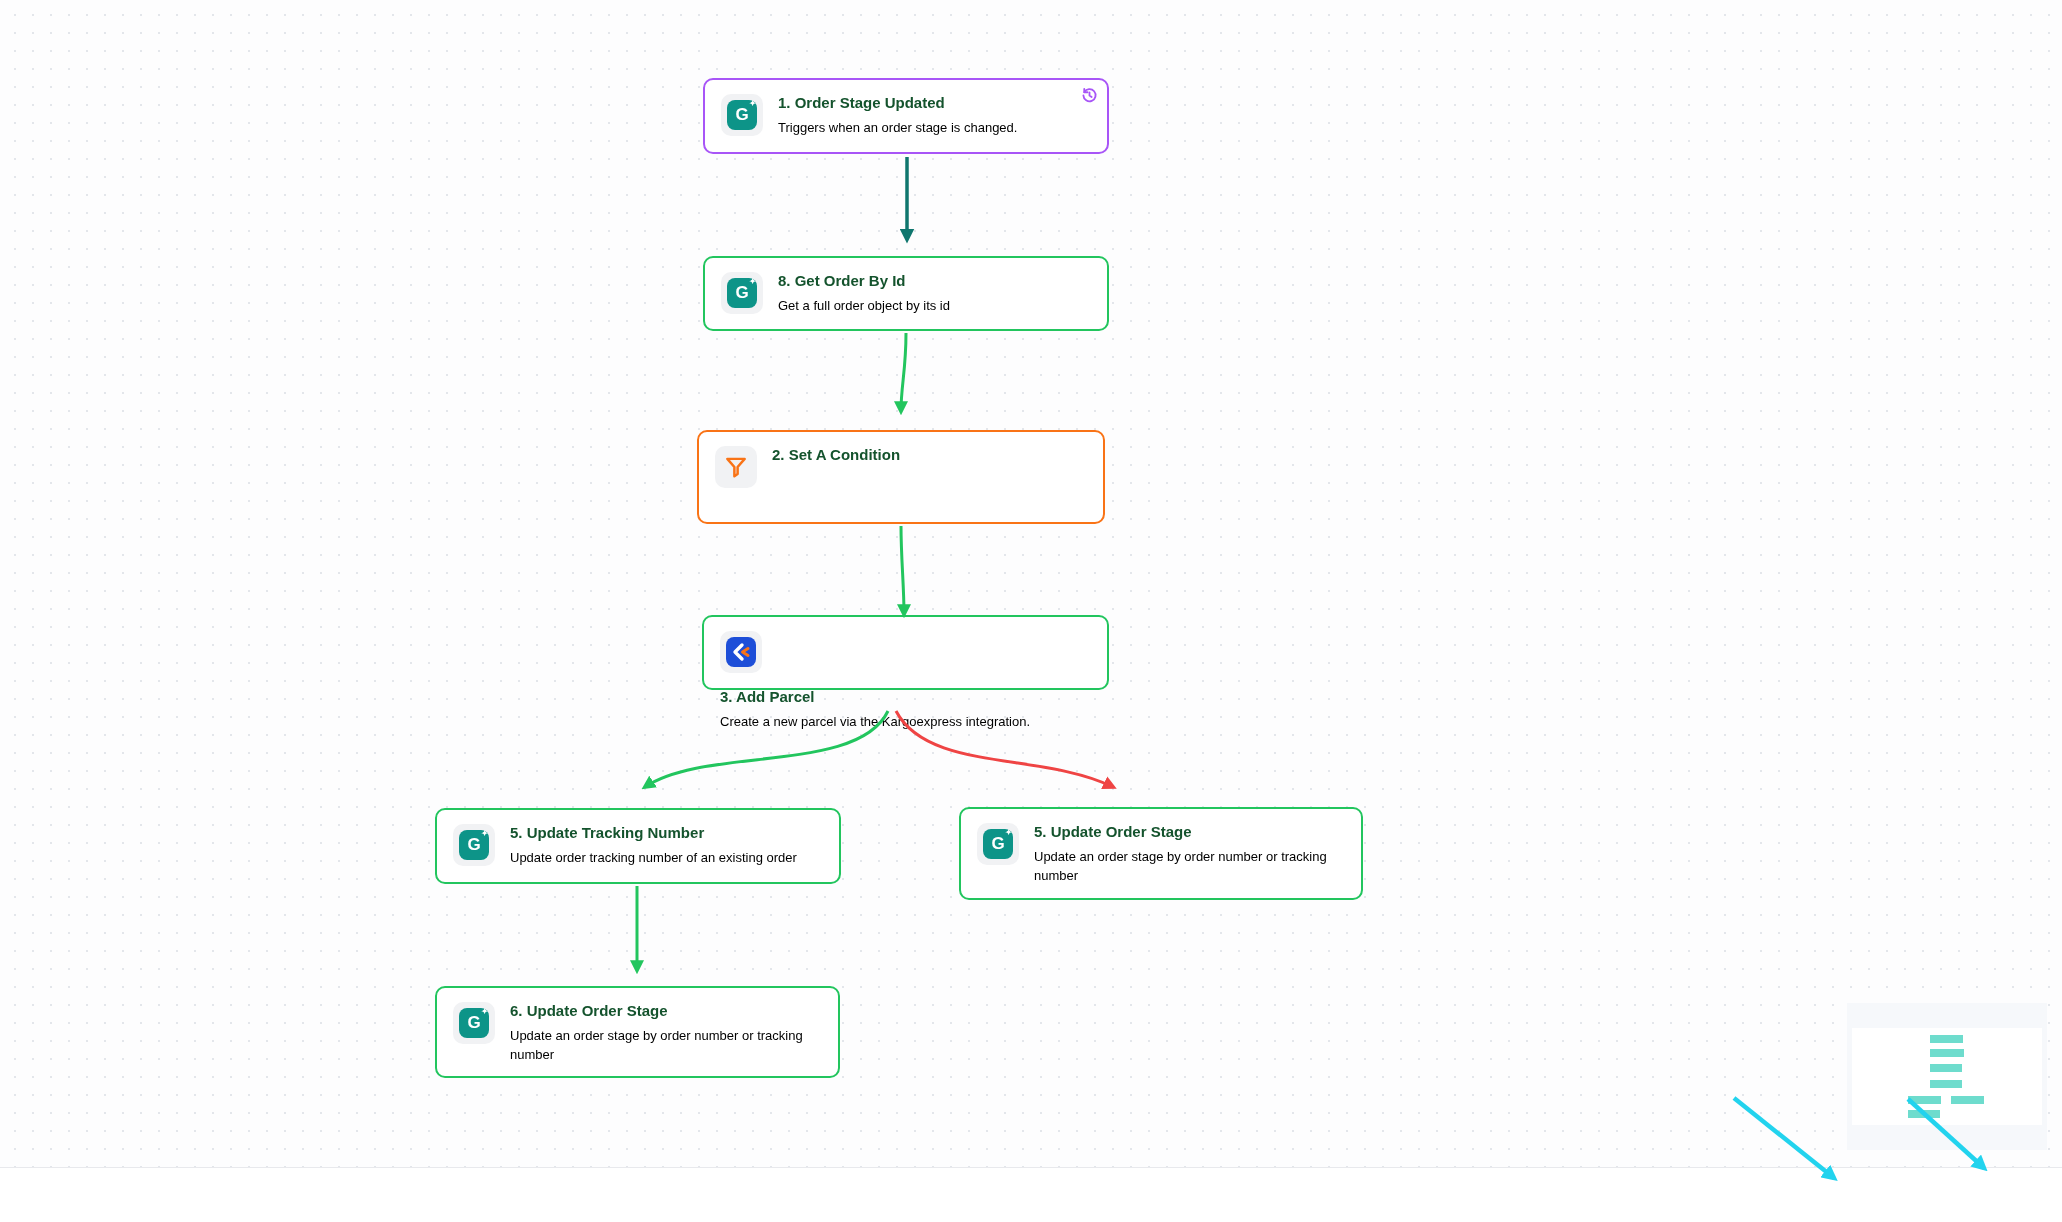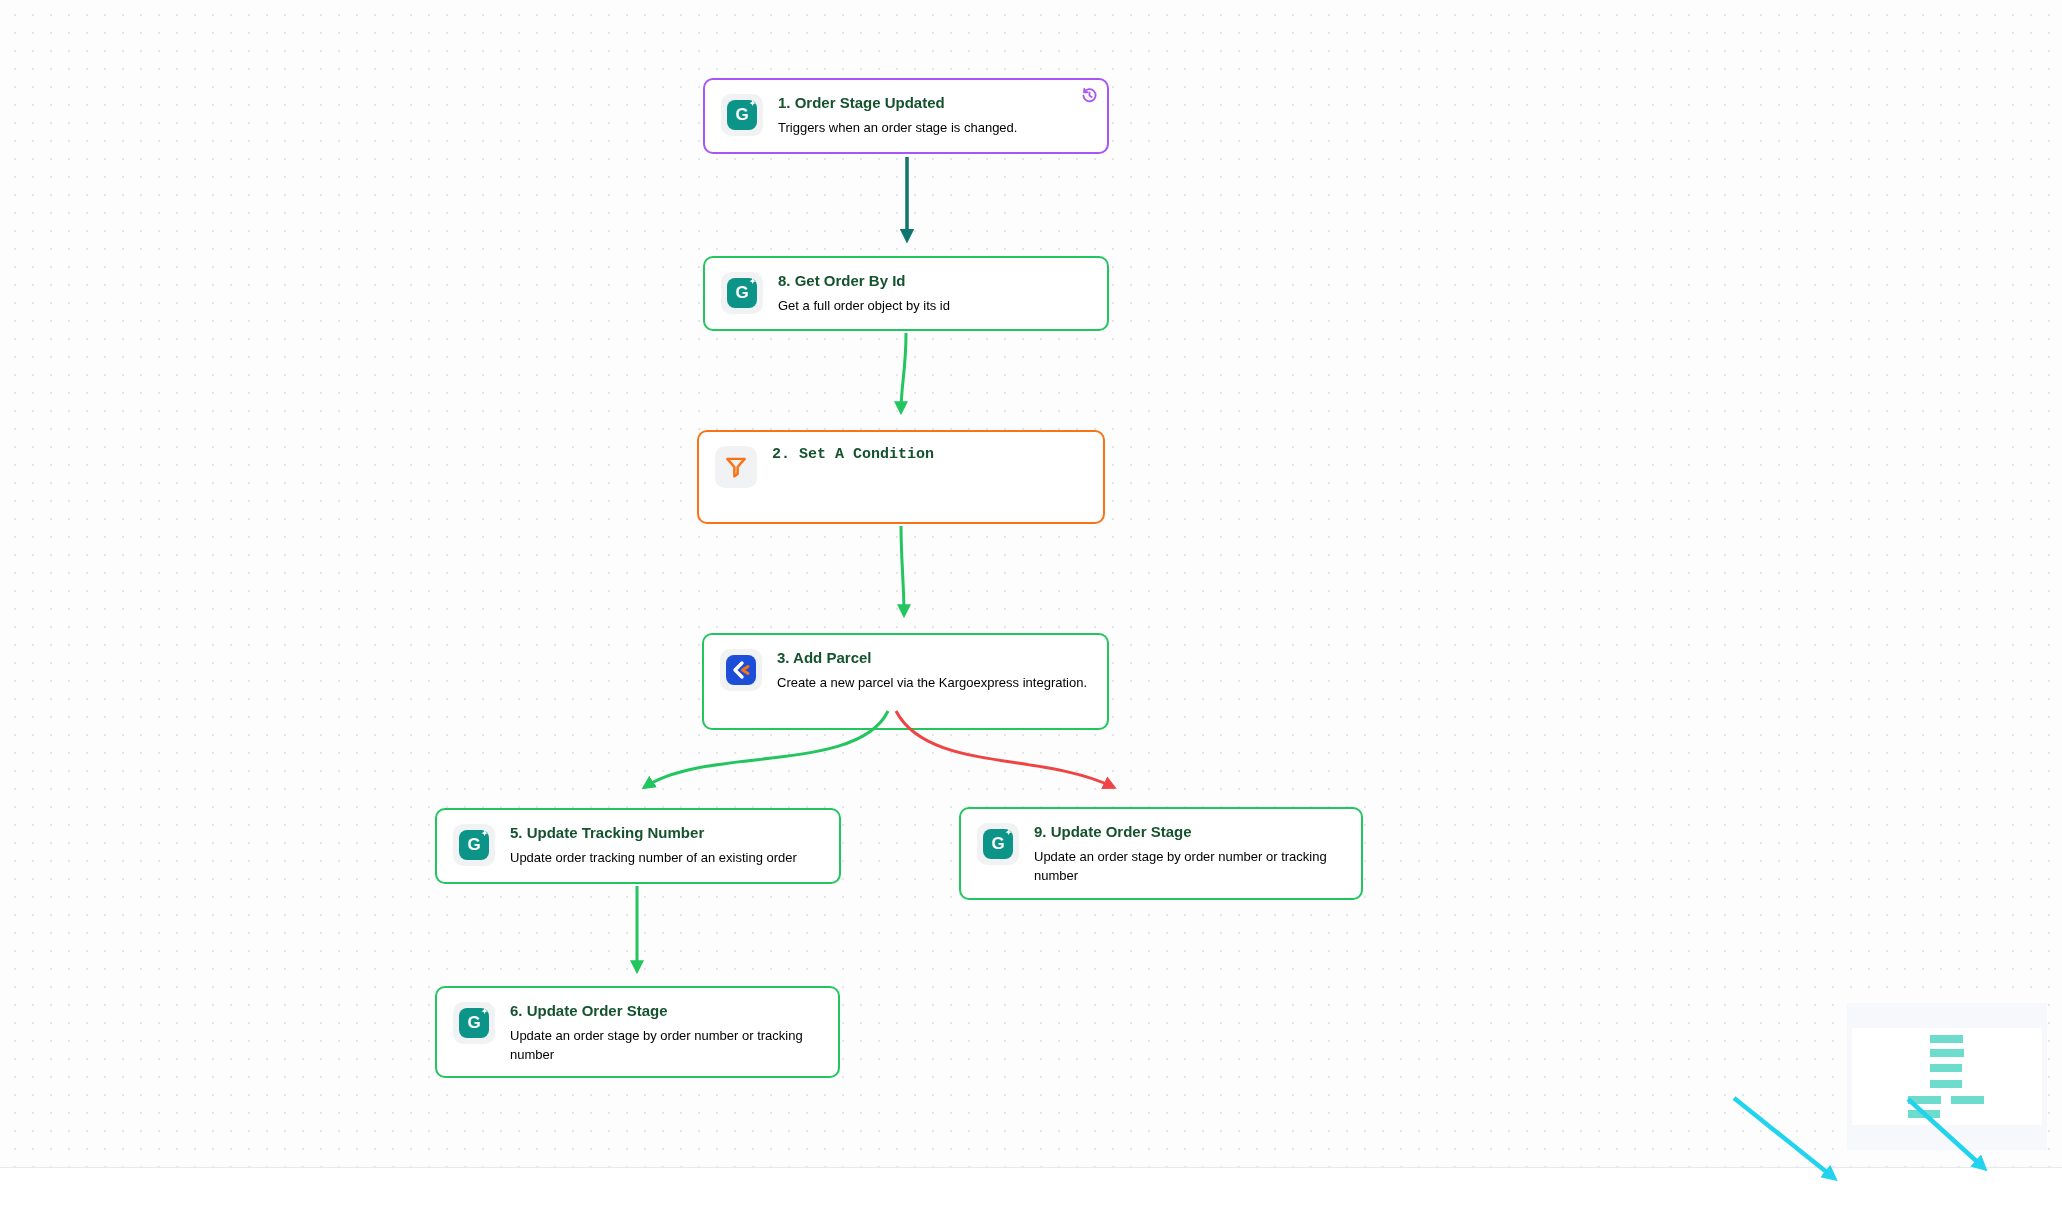--- a/index.html
+++ b/index.html
@@ -21,22 +21,22 @@
   .g-badge .sparkle{position:absolute;top:0px;right:1px;font-size:8px;line-height:8px;}
   .k-badge{width:30px;height:30px;border-radius:8px;background:#1d4ed8;
     display:flex;align-items:center;justify-content:center;}
   .node-text{min-width:0;}
   .node-title{margin:0 0 6px 0;font-size:15px;font-weight:700;color:#14532d;line-height:1.25;}
   .node-desc{margin:0;font-size:13px;color:#000000;line-height:1.45;}
   .corner-badge{position:absolute;top:7px;right:9px;width:17px;height:17px;}
 
   #n1{left:703px;top:78px;width:406px;height:76px;}
   #n4{left:703px;top:256px;width:406px;height:75px;}
-  #n2{left:697px;top:430px;width:408px;height:94px;font-family:Liberation Mono, monospace;}
-  #n3{left:702px;top:633px;width:407px;height:97px;}
+  #n2{left:697px;top:430px;width:408px;height:94px;}
+  #n3{left:702px;top:615px;width:407px;height:75px;flex-direction:column;}
   #n5{left:435px;top:808px;width:406px;height:76px;}
   #n7{left:959px;top:807px;width:404px;height:93px;}
   #n6{left:435px;top:986px;width:405px;height:92px;}
 
   
   #edges{position:absolute;left:0;top:0;width:2062px;height:1222px;pointer-events:none;z-index:5;}
 
   
   .minimap{position:absolute;left:1847px;top:1003px;width:200px;height:147px;background:#f6f8fb;z-index:2;}
   .mm-viewport{position:absolute;left:5px;top:25px;width:190px;height:97px;background:#ffffff;}
@@ -161,21 +161,21 @@
   </div>
 
   <div id="n7" class="node">
     <div class="icon-wrap">
       <div class="g-badge">
           <span>G</span>
           <span class="sparkle">✦</span>
         </div>
     </div>
     <div class="node-text">
-      <h3 class="node-title">9. Update Order Stage</h3>
+      <h3 class="node-title">5. Update Order Stage</h3>
       <p class="node-desc">Update an order stage by order number or tracking number</p>
     </div>
   </div>
 
   <div id="n6" class="node">
     <div class="icon-wrap">
       <div class="g-badge">
           <span>G</span>
           <span class="sparkle">✦</span>
         </div>

